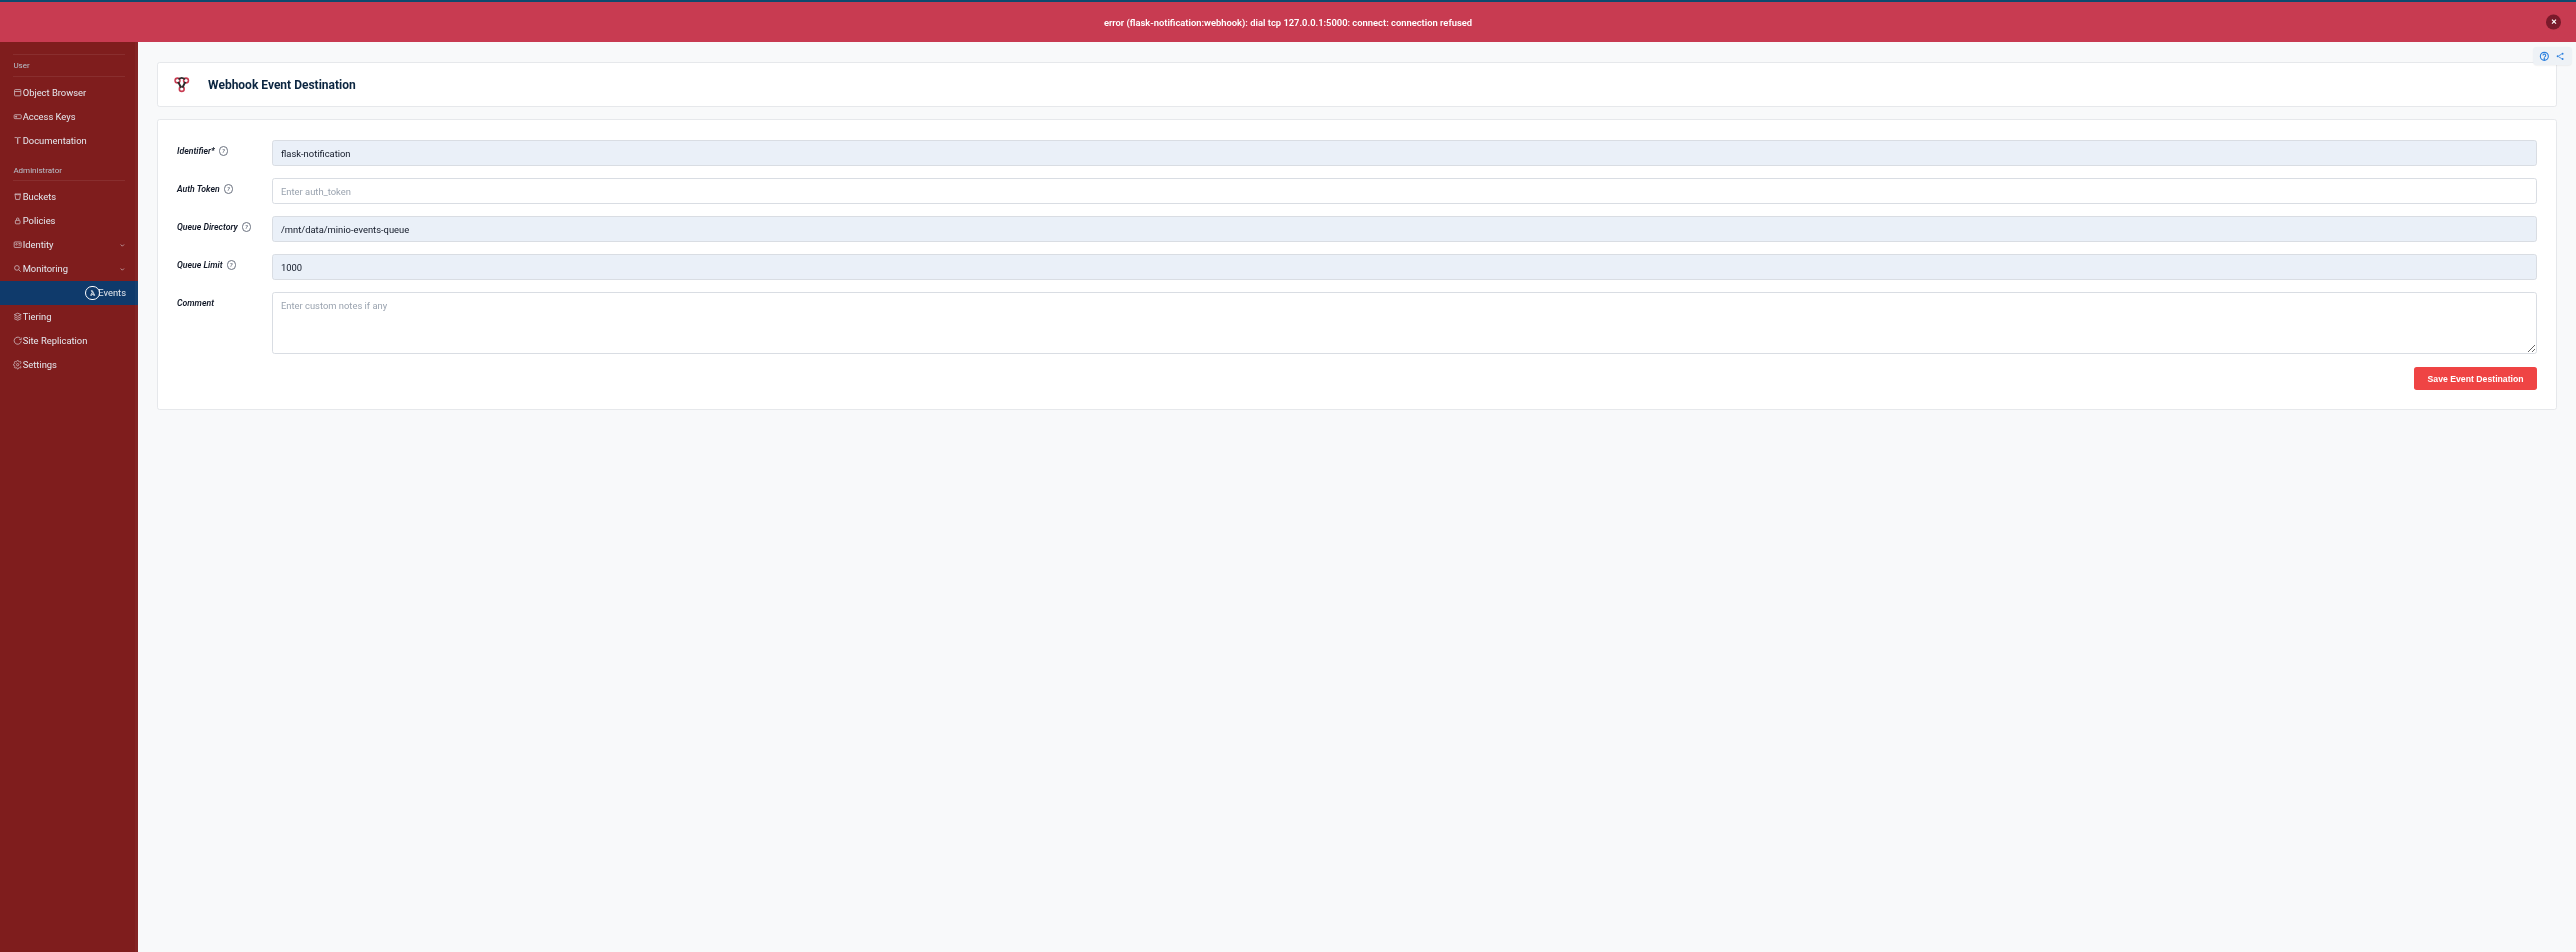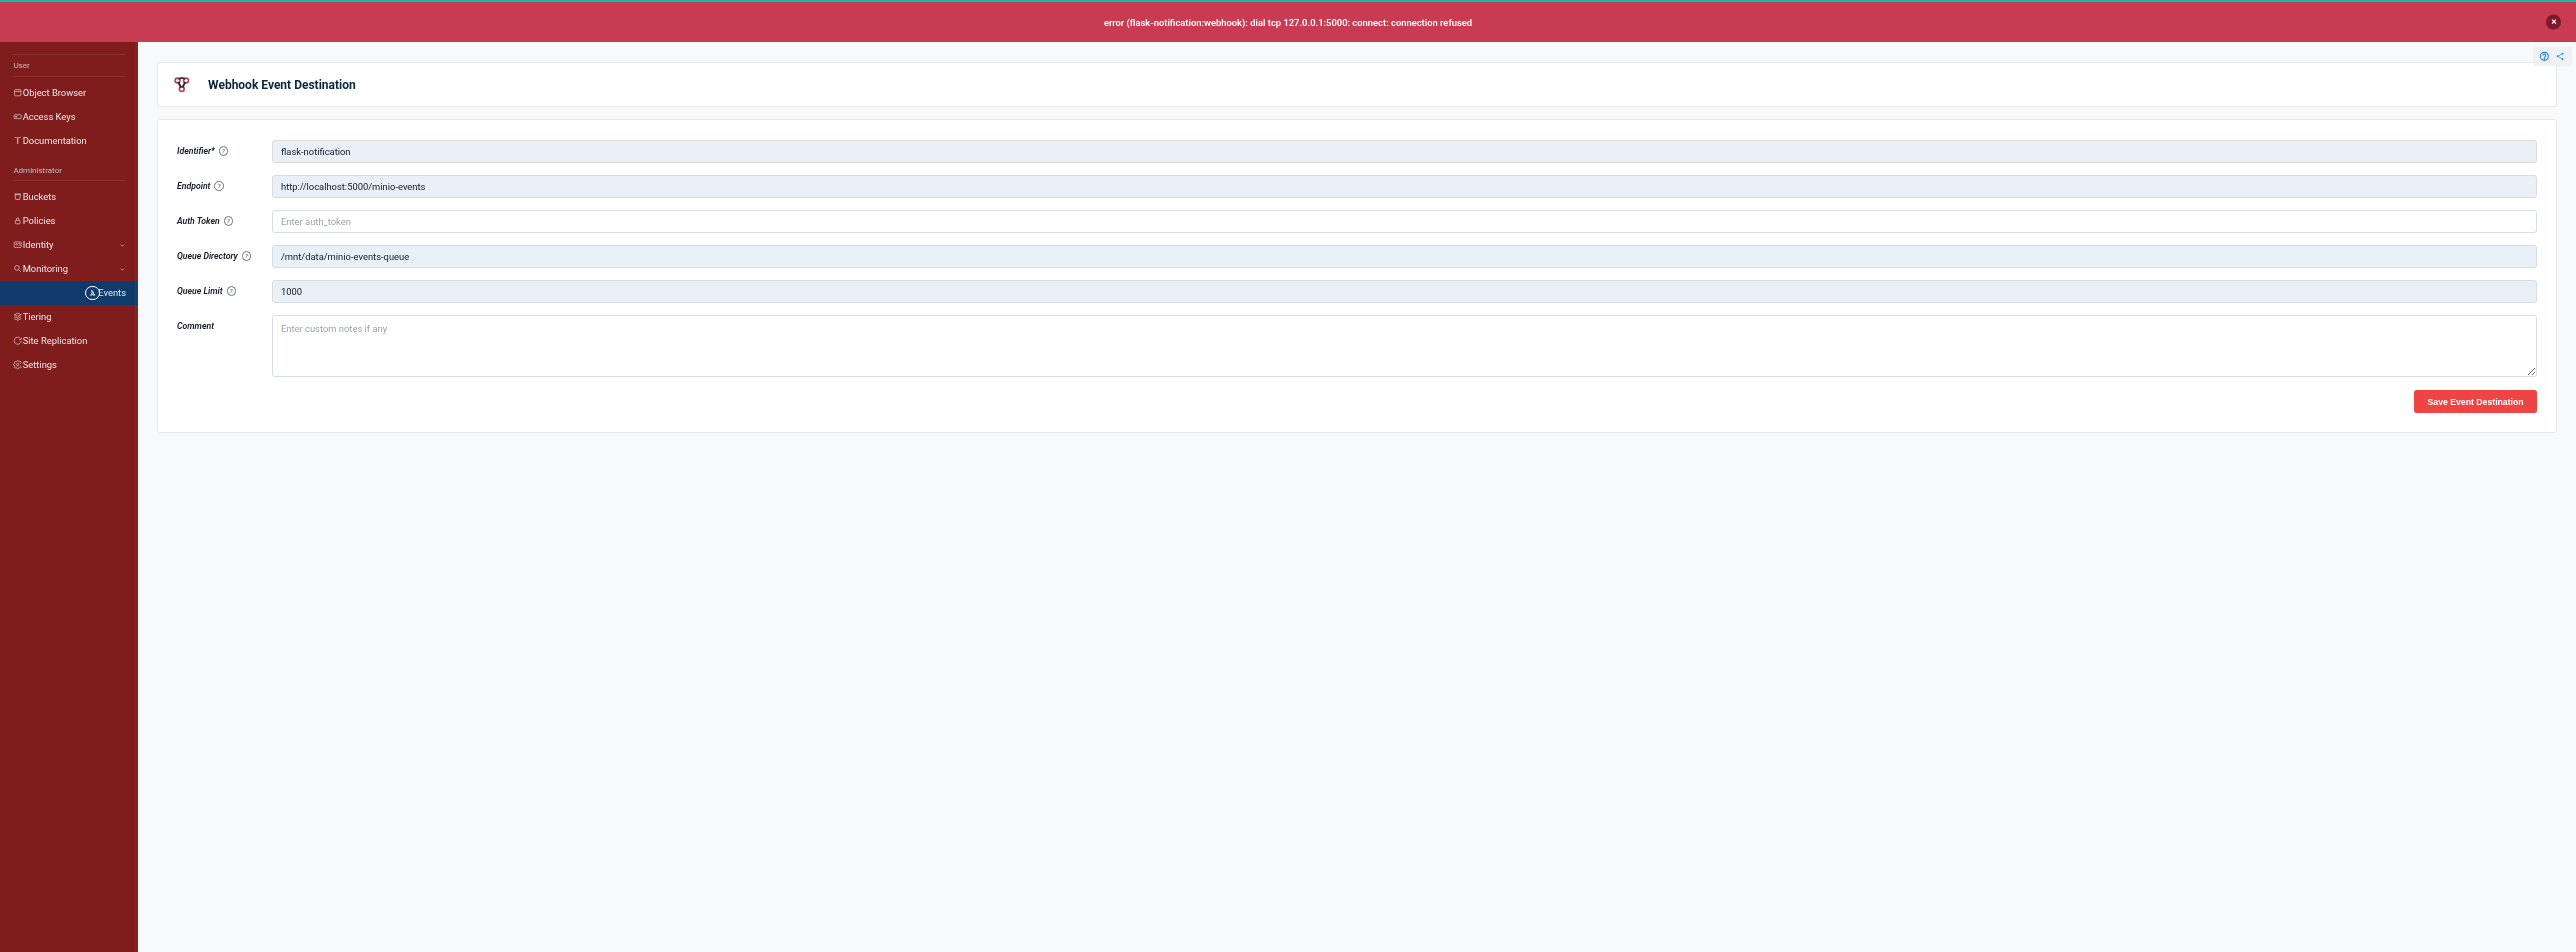--- a/index.html
+++ b/index.html
@@ -13,21 +13,21 @@
   
   .error-banner {
     position: relative;
     background: #c83b51;
     color: #fff;
     font-weight: 600;
     height: 42px;
     display: flex;
     align-items: center;
     justify-content: center;
-    border-top: 2px solid #14b8a6;
+    border-top: 2px solid #0c4a6e;
   }
   .error-close {
     position: absolute;
     right: 14.8px;
     top: 50%;
     transform: translateY(-50%);
     width: 14.8px;
     height: 14.8px;
     border-radius: 50%;
     background: #7a1a2b;
@@ -190,21 +190,21 @@
     align-items: center;
     justify-content: center;
     font-size: 6px;
     color: #6b7280;
   }
   .form-input {
     flex: 1;
     height: 23px;
     border: 0.7px solid #d9dde3;
     border-radius: 2.7px;
-    padding: 0 8px;
+    padding: 12px 8px;
     font-size: 9.4px;
     font-family: inherit;
     color: #111827;
     background: #fff;
   }
   .form-input.filled {
     background: #eaf0f8;
   }
   .form-input::placeholder { color: #9aa3af; }
   textarea.form-input {
@@ -408,27 +408,20 @@
     <div class="panel form-panel">
 
       <div class="form-row">
         <label class="form-label">
           <span>Identifier*</span>
           <span class="help-icon">?</span>
         </label>
         <input class="form-input filled" type="text" value="flask-notification" style="">
       </div>
 
-      <div class="form-row">
-        <label class="form-label">
-          <span>Endpoint</span>
-          <span class="help-icon">?</span>
-        </label>
-        <input class="form-input filled" type="text" value="http://localhost:5000/minio-events" style="">
-      </div>
 
       <div class="form-row">
         <label class="form-label">
           <span>Auth Token</span>
           <span class="help-icon">?</span>
         </label>
         <input class="form-input" type="text" placeholder="Enter auth_token" style="">
       </div>
 
       <div class="form-row">

